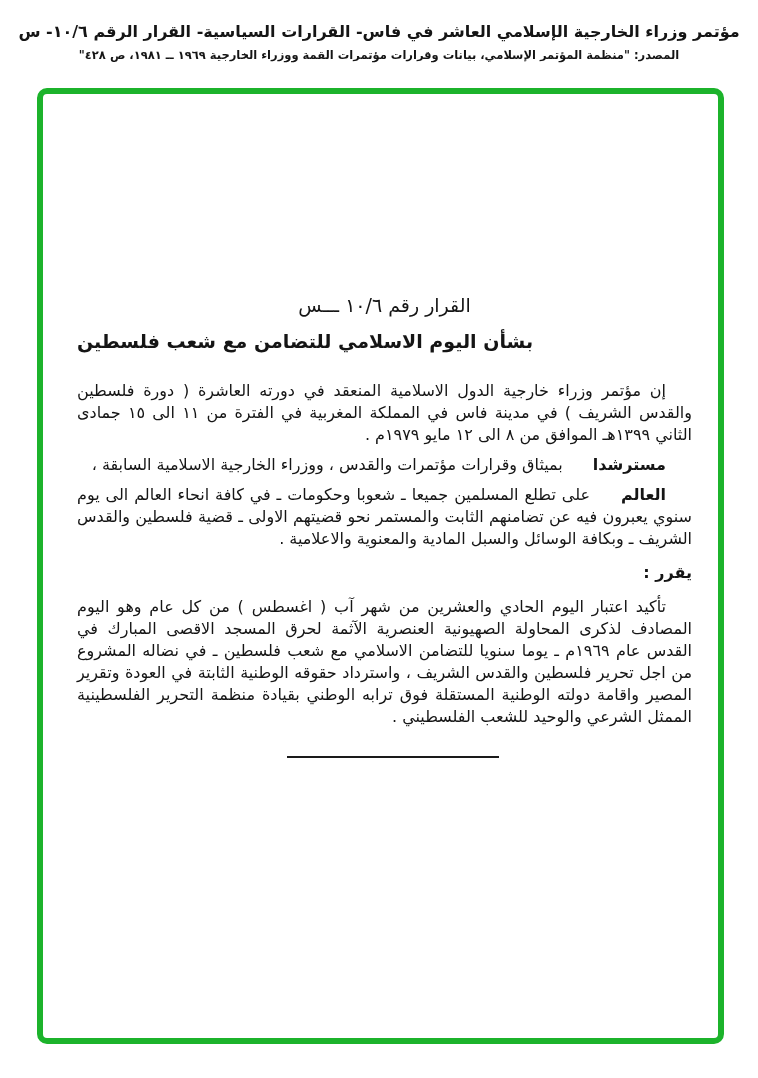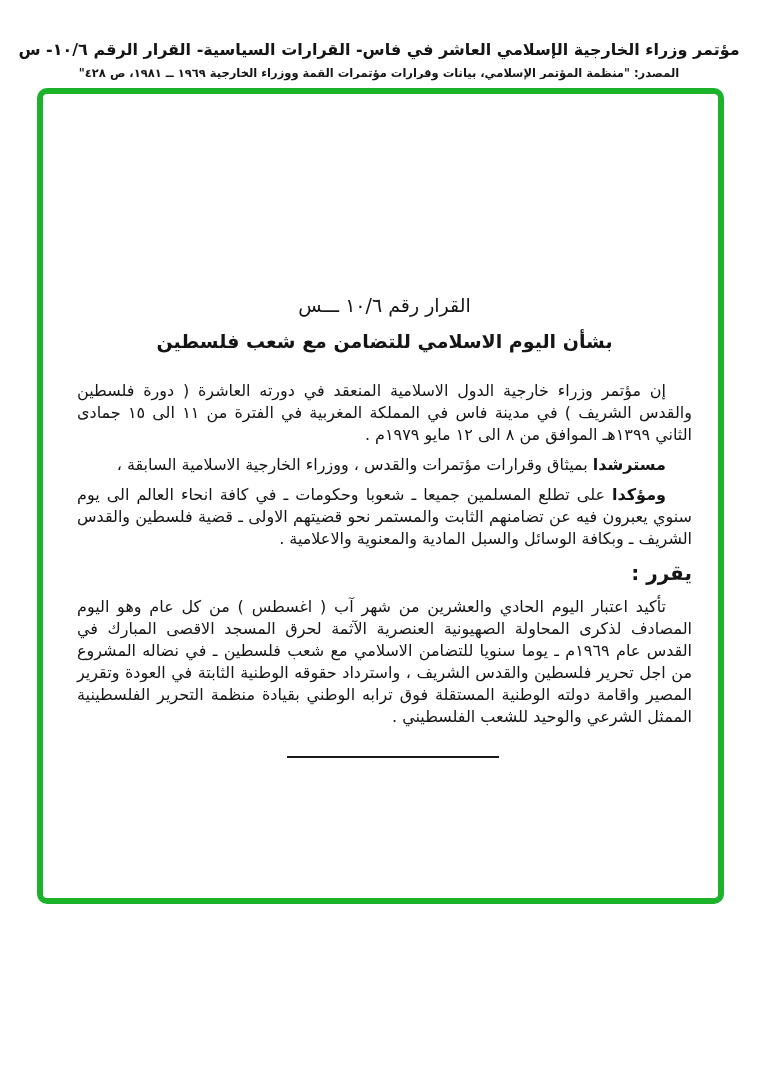--- a/index.html
+++ b/index.html
@@ -23,63 +23,62 @@
     top: 22px;
     left: 0;
     width: 100%;
     text-align: center;
     direction: rtl;
   }
   .doc-header .line1 {
     font-size: 16px;
     font-weight: bold;
     letter-spacing: 0.2px;
-    margin-top: 18px;
   }
   .doc-header .line2 {
     font-size: 11.5px;
     font-weight: bold;
     margin-top: 7px;
   }
   .green-frame {
     position: absolute;
     left: 37px;
     top: 88px;
     width: 687px;
-    height: 816px;
+    height: 956px;
     box-sizing: border-box;
     border: 6px solid #1cb32b;
     border-radius: 10px;
     background: #ffffff;
   }
   .frame-content {
     direction: rtl;
     padding: 200px 26px 0 34px;
   }
   .title-number {
     text-align: center;
     font-size: 19px;
     margin: 0 0 14px 0;
   }
   .title-subject {
-    text-align: center;
+    text-align: left;
     font-size: 19px;
     font-weight: bold;
     margin: 0 0 28px 0;
   }
   .par {
     font-size: 16px;
     line-height: 22px;
     text-align: justify;
     margin: 0 0 8px 0;
   }
   .par.indent { text-indent: 26px; }
-  .lead-word { font-weight: bold; }
+  .lead-word { font-weight: bold; margin-left: 25px; }
   .decides {
-    font-size: 20px;
+    font-size: 16px;
     line-height: 30px;
     font-weight: bold;
     margin: 4px 0 8px 0;
   }
   .divider {
     width: 212px;
     height: 0;
     border-top: 2px solid #1a1a1a;
     margin: 28px auto 0 auto;
     transform: translateX(8px); 
@@ -104,21 +103,21 @@
 
       <p class="par indent">
         <span>إن مؤتمر وزراء خارجية الدول الاسلامية المنعقد في دورته العاشرة ( دورة فلسطين والقدس الشريف ) في مدينة فاس في المملكة المغربية في الفترة من ١١ الى ١٥ جمادى الثاني ١٣٩٩هـ الموافق من ٨ الى ١٢ مايو ١٩٧٩م .</span>
       </p>
 
       <p class="par indent">
         <span class="lead-word">مسترشدا</span><span> بميثاق وقرارات مؤتمرات والقدس ، ووزراء الخارجية الاسلامية السابقة ،</span>
       </p>
 
       <p class="par indent">
-        <span class="lead-word">ومؤكدا</span><span> على تطلع المسلمين جميعا ـ شعوبا وحكومات ـ في كافة انحاء العالم الى يوم سنوي يعبرون فيه عن تضامنهم الثابت والمستمر نحو قضيتهم الاولى ـ قضية فلسطين والقدس الشريف ـ وبكافة الوسائل والسبل المادية والمعنوية والاعلامية .</span>
+        <span class="lead-word">العالم</span><span> على تطلع المسلمين جميعا ـ شعوبا وحكومات ـ في كافة انحاء العالم الى يوم سنوي يعبرون فيه عن تضامنهم الثابت والمستمر نحو قضيتهم الاولى ـ قضية فلسطين والقدس الشريف ـ وبكافة الوسائل والسبل المادية والمعنوية والاعلامية .</span>
       </p>
 
       <p class="decides">يقرر :</p>
 
       <p class="par indent">
         <span>تأكيد اعتبار اليوم الحادي والعشرين من شهر آب ( اغسطس ) من كل عام وهو اليوم المصادف لذكرى المحاولة الصهيونية العنصرية الآثمة لحرق المسجد الاقصى المبارك في القدس عام ١٩٦٩م ـ يوما سنويا للتضامن الاسلامي مع شعب فلسطين ـ في نضاله المشروع من اجل تحرير فلسطين والقدس الشريف ، واسترداد حقوقه الوطنية الثابتة في العودة وتقرير المصير واقامة دولته الوطنية المستقلة فوق ترابه الوطني بقيادة منظمة التحرير الفلسطينية الممثل الشرعي والوحيد للشعب الفلسطيني .</span>
       </p>
 
       <div class="divider"></div>
 

